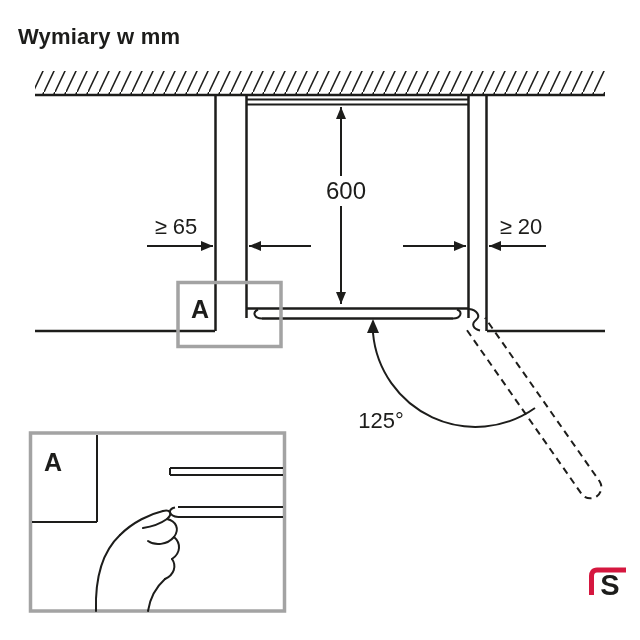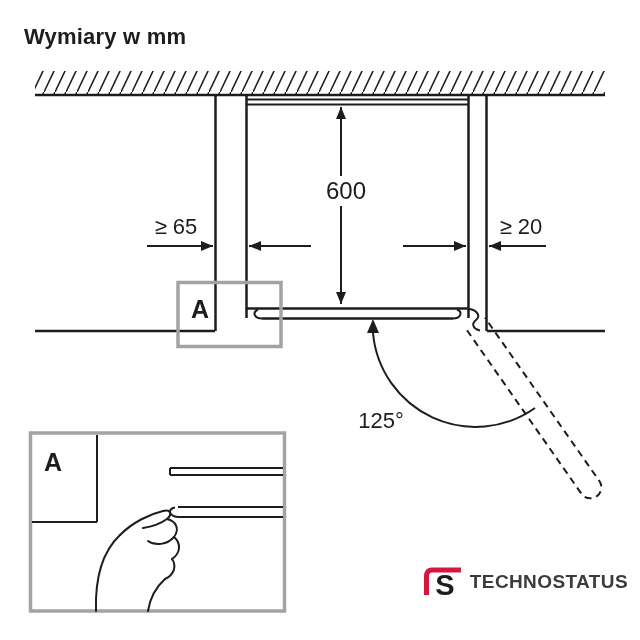--- a/index.html
+++ b/index.html
@@ -1,19 +1,19 @@
 <!DOCTYPE html>
 <html><head>
 <meta charset="utf-8">
 <style>
   html,body{margin:0;padding:0;background:#ffffff;}
   body{width:640px;height:640px;position:relative;overflow:hidden;
        font-family:"Liberation Sans",sans-serif;color:#1d1d1b;}
   .canvas{position:absolute;inset:0;background:#fff;}
-  .title{position:absolute;left:24px;top:24px;font-size:22px;font-weight:600;
+  .title{position:absolute;left:18px;top:24px;font-size:22px;font-weight:600;
          letter-spacing:0.2px;color:#1d1d1b;}
   svg.diagram{position:absolute;left:0;top:0;}
   svg text{font-family:"Liberation Sans",sans-serif;fill:#1d1d1b;}
   .dim-label{font-size:22px;}
   .big-dim{font-size:24px;}
   .callout-letter{font-size:25px;font-weight:bold;}
   .logo{position:absolute;right:12px;bottom:40px;display:flex;align-items:center;gap:7px;}
   .logo-text{font-size:19px;font-weight:bold;letter-spacing:0.4px;color:#3c3c3c;}
 </style>
 </head>
@@ -110,16 +110,15 @@
       </g>
       <text class="callout-letter" x="44" y="471">A</text>
     </g>
   </svg>
 
   <div class="logo">
     <svg width="40" height="36" viewBox="0 0 40 36">
       <path d="M 38 6 H 9 C 5 6 3.5 9 3.5 12 V 31" stroke="#d5173f" stroke-width="5" fill="none"></path>
       <text x="22" y="31" text-anchor="middle" font-size="29" font-weight="bold" fill="#3c3c3c">S</text>
     </svg>
-    <span class="logo-text">TECHNOSTATUS</span>
   </div>
 
 </div>
 
 </body></html>

